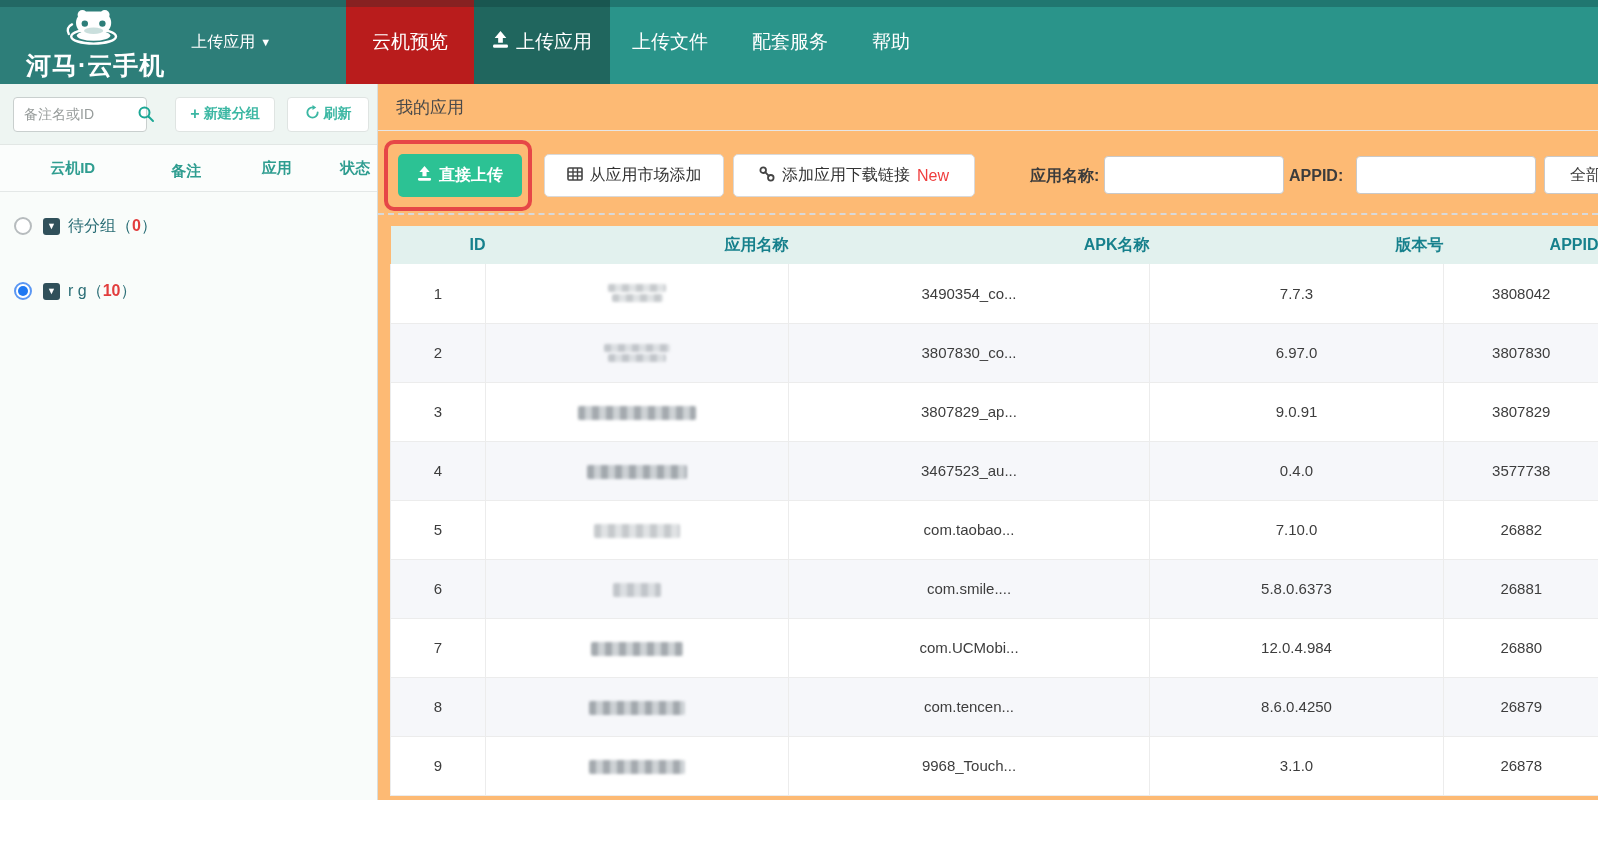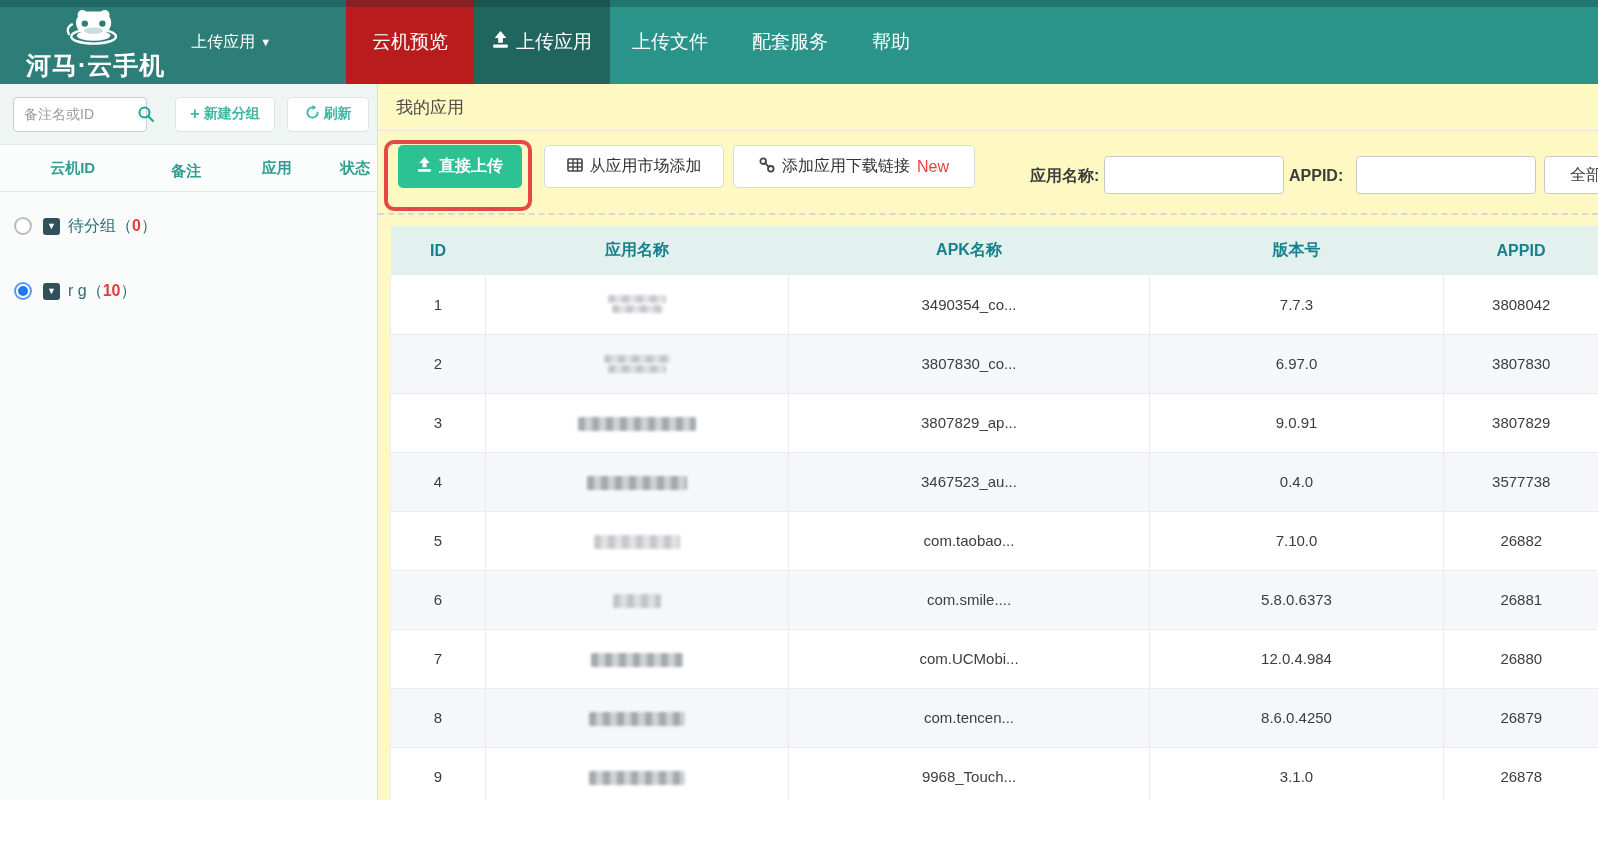--- a/index.html
+++ b/index.html
@@ -47,43 +47,43 @@
   .group-row.second { margin-top:29px; }
   .radio { width:18px; height:18px; border-radius:50%; border:2px solid #b7bcbe; background:#fff; flex:none; position:relative; }
   .radio.checked { border-color:#5b97f3; }
   .radio.checked::after { content:""; position:absolute; left:2px; top:2px; width:10px; height:10px; border-radius:50%; background:#1f78f2; }
   .collapse-ic { width:17px; height:17px; background:#30505a; border-radius:3px; color:#fff; font-size:9px;
     display:flex; align-items:center; justify-content:center; margin-left:11px; flex:none; cursor:pointer; }
   .group-label { margin-left:8px; font-size:16px; color:#2b6e76; display:flex; align-items:center; }
   .group-count { color:#e23d3d; font-weight:bold; }
 
   
-  .main { flex:1; min-width:0; background:#fef9c3; overflow:hidden; position:relative; }
+  .main { flex:1; min-width:0; background:#fdba74; overflow:hidden; position:relative; }
   .page-header { height:47px; border-bottom:1px solid #e6e6e6; display:flex; align-items:center; padding-left:18px; }
   .page-title { font-size:17px; color:#4a4a4a; }
   .toolbar { position:relative; height:84px; border-bottom:2px dashed #d9d9d9; }
   .anno-box { position:absolute; left:6px; top:9px; width:148px; height:71px; border:4px solid #e64747; border-radius:10px; pointer-events:none; }
-  .btn { position:absolute; top:14px; height:43px; border-radius:5px; font-size:16px; display:flex; align-items:center; justify-content:center; gap:7px; cursor:pointer; border:1px solid #d9d9d9; background:#fff; color:#333; }
+  .btn { position:absolute; top:23px; height:43px; border-radius:5px; font-size:16px; display:flex; align-items:center; justify-content:center; gap:7px; cursor:pointer; border:1px solid #d9d9d9; background:#fff; color:#333; }
   .btn-upload { left:20px; width:124px; background:#2cc294; border:none; color:#fff; font-weight:bold; }
   .btn-market { left:166px; width:180px; }
   .btn-link { left:355px; width:242px; }
   .new-badge { color:#ef3e3e; font-weight:normal; }
   .tb-label { position:absolute; top:23px; height:43px; line-height:43px; font-size:16px; font-weight:bold; color:#3c3c3c; }
   .lbl-name { left:652px; }
   .lbl-appid { left:911px; }
   .tb-input { position:absolute; top:25px; height:38px; border:1px solid #c9c9c9; border-radius:4px; background:#fff; outline:none; padding:0 8px; font-size:15px; color:#333; }
   .inp-name { left:726px; width:180px; }
   .inp-appid { left:978px; width:180px; }
   .btn-all { left:1166px; top:25px; height:38px; width:84px; position:absolute; border:1px solid #c9c9c9; border-radius:4px; background:#fff;
     font-size:16px; color:#3c3c3c; display:flex; align-items:center; justify-content:center; cursor:pointer; }
 
   
   table.apps { margin:11px 0 0 12px; width:1208px; border-collapse:collapse; table-layout:fixed; }
   table.apps col.c-id{width:95px;} col.c-name{width:303px;} col.c-apk{width:361px;} col.c-ver{width:294px;} col.c-appid{width:155px;}
-  table.apps thead th { height:49px; background:#e2f1ee; color:#16808c; font-size:16px; font-weight:bold; text-align:center; }
+  table.apps thead th { height:38px; background:#e2f1ee; color:#16808c; font-size:16px; font-weight:bold; text-align:right; }
   table.apps tbody td { height:59px; border-bottom:1px solid #ececec; border-left:1px solid #ececec;
     font-size:15px; color:#3d3d3d; text-align:center; vertical-align:middle; background:#fff; }
   table.apps tbody td:last-child { border-right:none; }
   table.apps tbody tr.alt td { background:#f6f7fa; }
   .mask { display:inline-block; height:14px; border-radius:2px; filter:blur(1.6px);
     background:repeating-linear-gradient(90deg,#8e959b 0 7px,#c2c7cb 7px 14px); opacity:.8; vertical-align:middle; }
   .mask.light { opacity:.5; }
   .mask.two { display:block; margin:2px auto; height:8px; }
 
   

